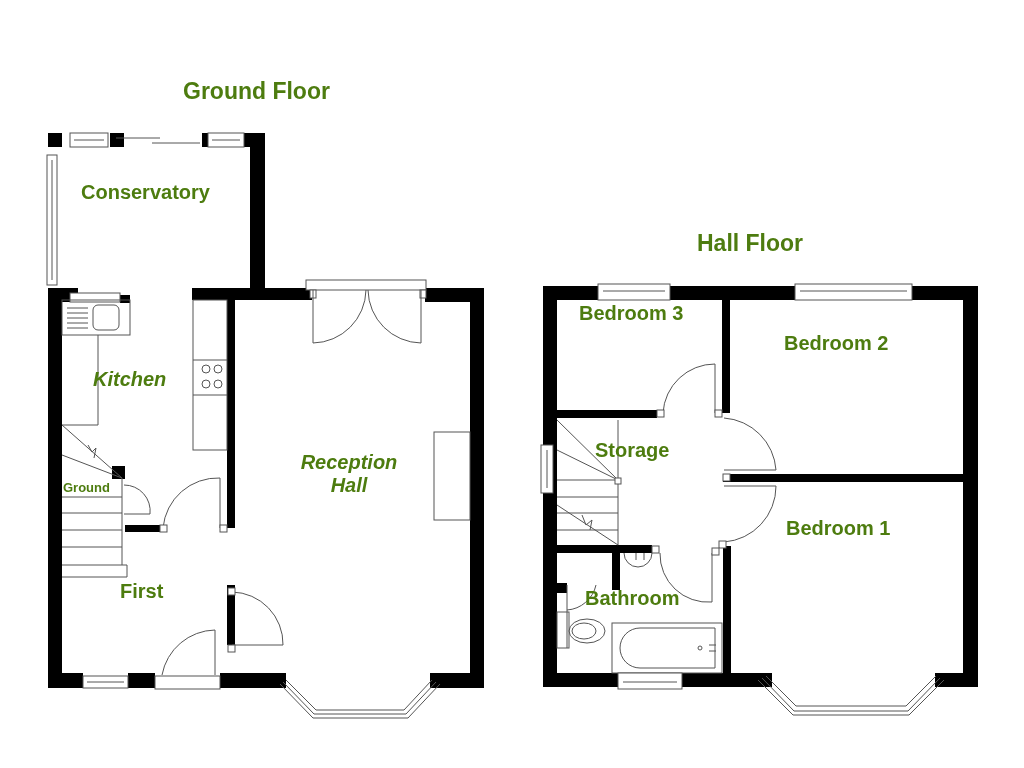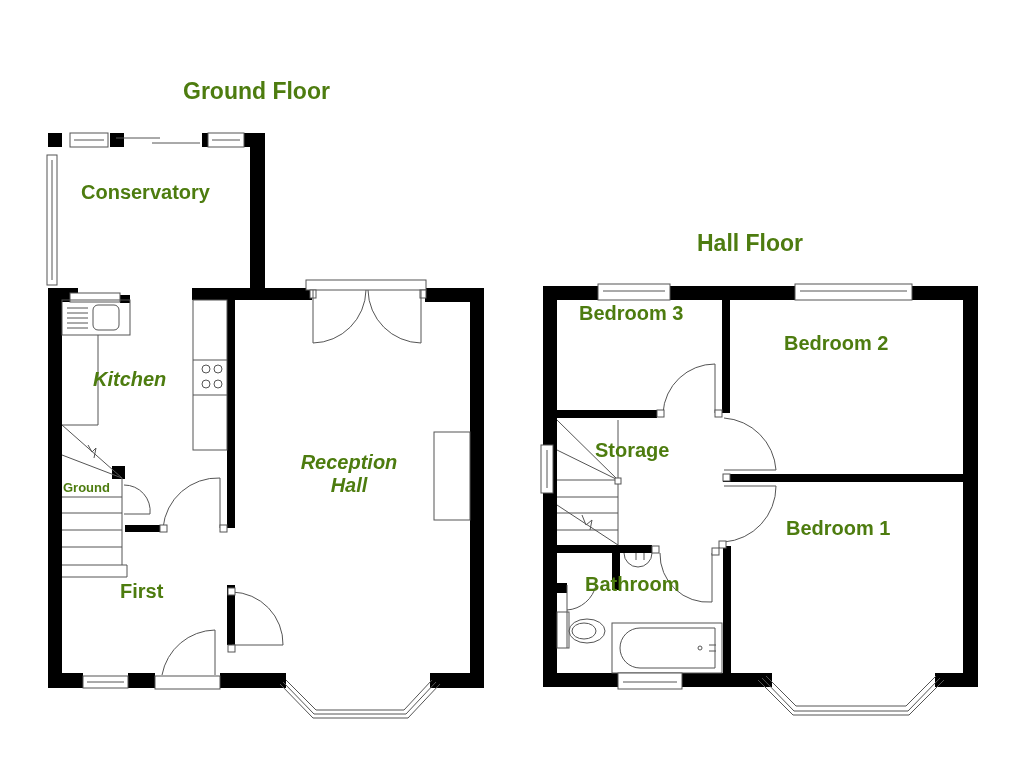--- a/index.html
+++ b/index.html
@@ -233,13 +233,13 @@
 <div class="lbl room center" style="left:290px; top:452px; width:118px;">
   <div>Reception</div>
   <div style="margin-top:3px;">Hall</div>
 </div>
 
 <div class="lbl title" style="left:697px; top:232px;">Hall Floor</div>
 <div class="lbl room" style="left:579px; top:303px;">Bedroom 3</div>
 <div class="lbl room" style="left:784px; top:333px;">Bedroom 2</div>
 <div class="lbl room" style="left:595px; top:440px;">Storage</div>
 <div class="lbl room" style="left:786px; top:518px;">Bedroom 1</div>
-<div class="lbl room" style="left:585px; top:574px;">Bathroom</div>
+<div class="lbl room" style="left:585px; top:588px;">Bathroom</div>
 
 </body></html>

